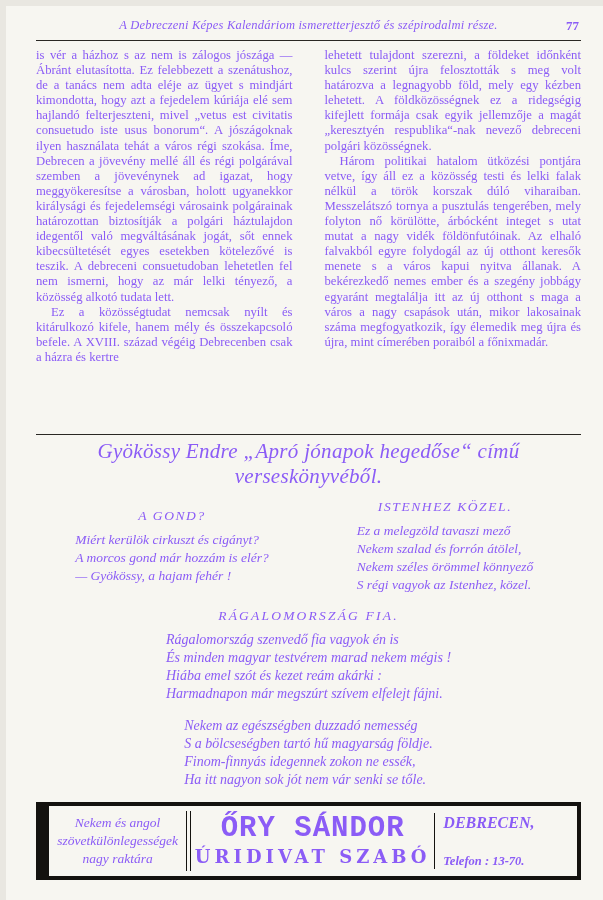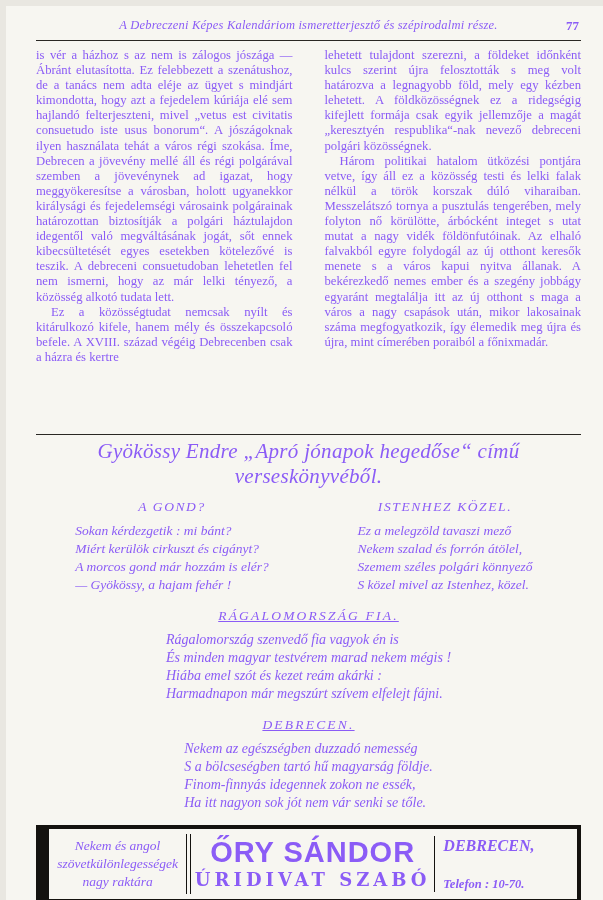--- a/index.html
+++ b/index.html
@@ -109,21 +109,20 @@
     font-style: italic;
     font-size: 13.5px;
     line-height: 18px;
   }
   .center-poem {
     margin-top: 14px;
     text-align: center;
   }
   .center-poem .poem-title {
     letter-spacing: 2.2px;
-    text-decoration: underline;
   }
   .center-poem .poem-lines {
     font-size: 14px;
     line-height: 18px;
   }
   
   .ad {
     margin-top: 13px;
     height: 78px;
     box-sizing: border-box;
@@ -158,21 +157,21 @@
   }
   .ad-center {
     flex: 1 1 0;
     display: flex;
     flex-direction: column;
     align-items: center;
     justify-content: center;
     padding: 0 4px;
   }
   .ad-name {
-    font-family: Liberation Sans, sans-serif;
+    font-family: Liberation Mono, monospace;
     font-weight: bold;
     font-size: 29px;
     line-height: 32px;
     letter-spacing: 1px;
     white-space: nowrap;
   }
   .ad-subtitle {
     font-family: "DejaVu Serif", serif;
     font-weight: bold;
     font-size: 18px;
@@ -222,53 +221,52 @@
   </section>
 
   <div class="section-rule"></div>
 
   <section class="poems">
     <h2 class="poems-title">Gyökössy Endre „Apró jónapok hegedőse“ című verseskönyvéből.</h2>
 
     <div class="poem-row">
       <div class="poem-half">
         <h3 class="poem-title">A GOND?</h3>
-        <div class="poem-lines"><div>Sokan kérdezgetik : mi bánt?</div><div>Miért kerülök cirkuszt és cigányt?</div><div>A morcos gond már hozzám is elér?</div><div>— Gyökössy, a hajam fehér !</div></div>
+        <div class="poem-lines"><div>Miért kerülök cirkuszt és cigányt?</div><div>A morcos gond már hozzám is elér?</div><div>— Gyökössy, a hajam fehér !</div></div>
       </div>
       <div class="v-divider"></div>
       <div class="poem-half">
         <h3 class="poem-title">ISTENHEZ KÖZEL.</h3>
-        <div class="poem-lines"><div>Ez a melegzöld tavaszi mező</div><div>Nekem szalad és forrón átölel,</div><div>Szemem széles polgári könnyező</div><div>S közel mivel az Istenhez, közel.</div></div>
+        <div class="poem-lines"><div>Ez a melegzöld tavaszi mező</div><div>Nekem szalad és forrón átölel,</div><div>Nekem széles örömmel könnyező</div><div>S régi vagyok az Istenhez, közel.</div></div>
       </div>
     </div>
 
     <div class="center-poem">
       <h3 class="poem-title">RÁGALOMORSZÁG FIA.</h3>
       <div class="poem-lines"><div>Rágalomország szenvedő fia vagyok én is</div><div>És minden magyar testvérem marad nekem mégis !</div><div>Hiába emel szót és kezet reám akárki :</div><div>Harmadnapon már megszúrt szívem elfelejt fájni.</div></div>
     </div>
 
     <div class="center-poem">
-      <h3 class="poem-title">DEBRECEN.</h3>
       <div class="poem-lines"><div>Nekem az egészségben duzzadó nemesség</div><div>S a bölcseségben tartó hű magyarság földje.</div><div>Finom-finnyás idegennek zokon ne essék,</div><div>Ha itt nagyon sok jót nem vár senki se tőle.</div></div>
     </div>
   </section>
 
   <footer class="ad">
     <div class="ad-left">
       <div class="ad-left-lines">
           <div>Nekem és angol</div>
           <div>szövetkülönlegességek</div>
           <div>nagy raktára</div>
         </div>
     </div>
     <div class="ad-divider-double"></div>
     <div class="ad-center">
       <div class="ad-name">ŐRY SÁNDOR</div>
       <div class="ad-subtitle">ÚRIDIVAT SZABÓ</div>
     </div>
     <div class="ad-divider-thin"></div>
     <div class="ad-right">
       <div class="ad-city">DEBRECEN,</div>
-      <div class="ad-phone">Telefon : 10-70.</div>
+      <div class="ad-phone">Telefon : 13-70.</div>
     </div>
   </footer>
 
 </div>
 
 </body></html>

